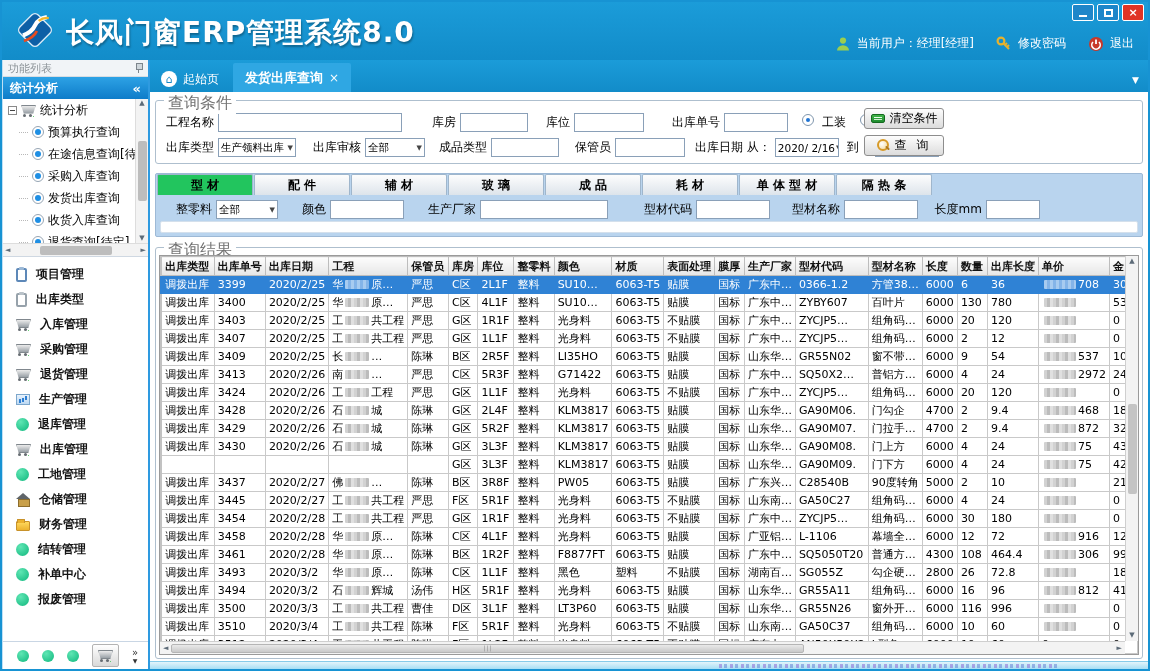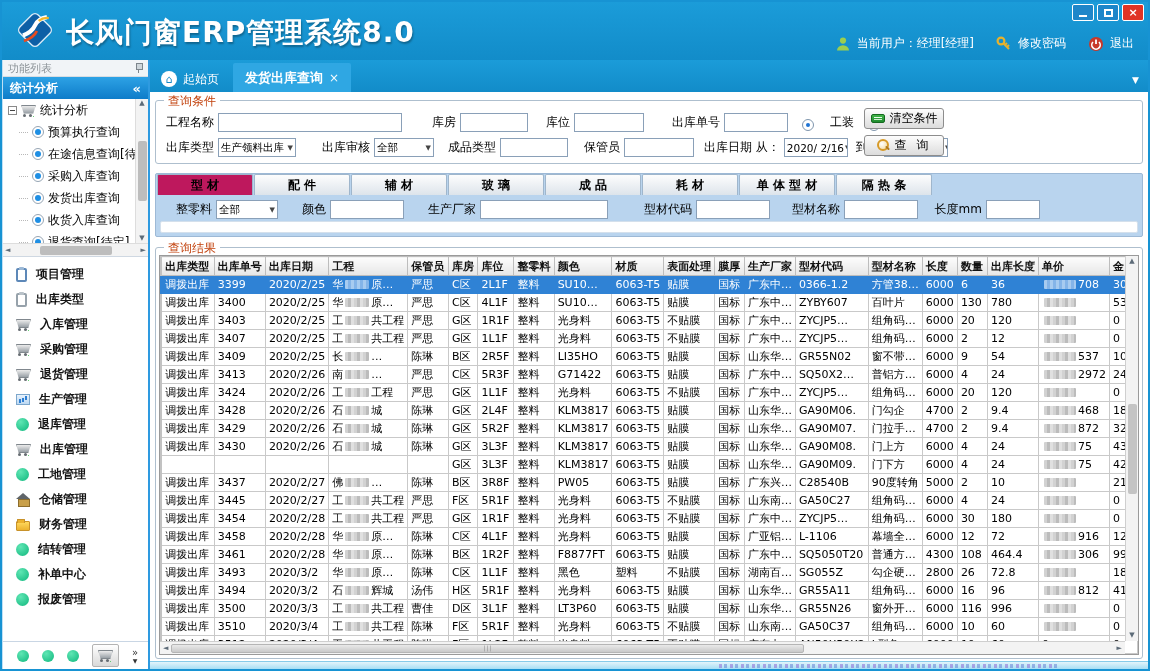--- a/index.html
+++ b/index.html
@@ -75,46 +75,46 @@
   .tab{display:flex;align-items:center;gap:6px;color:#fff;cursor:pointer}
   .tab.home{height:26px;font-size:12px;padding:0 14px 0 8px}
   .home-ic{width:16px;height:16px;border-radius:50%;background:#fff;color:#1488c7;font-size:11px;display:flex;align-items:center;justify-content:center}
   .tab.active{height:29px;background:#2fa7e3;font-size:13px;font-weight:bold;padding:0 12px;border-radius:2px 2px 0 0}
   .tab-close{font-weight:normal;font-size:12px;opacity:.95;cursor:pointer}
   .tab-overflow{position:absolute;right:9px;bottom:7px;color:#fff;font-size:9px;cursor:pointer}
   .content{position:relative;flex:1;background:#fff;padding:0 5px;min-height:0}
 
   
   .groupbox{position:relative;border:1px solid #aebfce;border-radius:3px}
-  .group-label{position:absolute;top:-8px;left:8px;background:#fff;padding:0 4px;font-size:12px;color:#c2410c}
+  .group-label{position:absolute;top:-8px;left:8px;background:#fff;padding:0 4px;font-size:16px;color:#737373}
 
   
   .query-box{margin-top:8px;height:64px;padding-top:9px}
   .qrow{display:flex;align-items:center;height:25px;font-size:12px;color:#000}
   .lbl{display:inline-block;text-align:right;white-space:nowrap}
   .inp{height:19px;border:1px solid #8aa0b8;background:#fff;font-size:11px;padding:0 2px;font-family:inherit}
   .combo{height:19px;border:1px solid #8aa0b8;background:#fff;display:inline-flex;align-items:center;justify-content:space-between;padding:0 1px 0 2px;font-size:10.5px;white-space:nowrap;overflow:hidden;cursor:pointer}
   .carrow{font-size:7px;color:#444;flex:0 0 auto;padding:0 1px}
-  .radio{display:inline-flex;align-items:flex-end;gap:16px;margin-left:14px;cursor:pointer}
+  .radio{display:inline-flex;align-items:flex-start;gap:8px;margin-left:14px;cursor:pointer}
   .rdot{width:12px;height:12px;border:1px solid #7f96ad;border-radius:50%;background:#fff;position:relative}
   .radio.checked .rdot::after{content:'';position:absolute;inset:3px;border-radius:50%;background:#1f74d4}
   .btn{position:absolute;right:198px;width:80px;height:21px;background:linear-gradient(#fdfdfd,#dcdcdc);border:1px solid #8d8d8d;border-radius:3px;font-size:12px;font-family:inherit;display:flex;align-items:center;justify-content:center;gap:5px;cursor:pointer}
   .btn-clear{top:7px}
   .btn-search{top:34px;letter-spacing:3px}
   .eraser-icon{width:14px;height:9px;background:linear-gradient(#43b54a,#1e8c2f);border:1px solid #14691f;border-radius:2px;position:relative}
   .eraser-icon::after{content:'';position:absolute;left:2px;top:2px;width:8px;height:1px;background:#eaffea;box-shadow:0 2px 0 #cfeccf}
   .magnifier-icon{position:relative;width:13px;height:13px}
   .magnifier-icon::before{content:'';position:absolute;top:0;left:0;width:8px;height:8px;border:2px solid #d79a28;border-radius:50%;background:radial-gradient(circle at 35% 35%,#fff,#f3d896)}
   .magnifier-icon::after{content:'';position:absolute;left:8px;top:8px;width:5px;height:2px;background:#b07b1e;transform:rotate(45deg);border-radius:1px}
 
   
   .subarea{position:relative;margin-top:9px;height:64px;background:#b9d4ee;border:1px solid #9db9d6;border-radius:2px}
   .subtabs{display:flex;height:21px;padding-left:1px}
   .subtab{width:96px;display:flex;align-items:center;justify-content:center;font-size:12px;font-weight:bold;color:#000;background:linear-gradient(#fdfdfd,#dde4eb);border:1px solid #9fb6cc;border-bottom:none;border-radius:2px 2px 0 0;margin-right:1px;white-space:nowrap;cursor:pointer}
-  .subtab.active{background:#be185d}
+  .subtab.active{background:#22c55e}
   .subfilters{display:flex;align-items:center;height:25px;font-size:12px;margin-top:2px}
   .inner-panel{position:absolute;left:4px;right:4px;bottom:3px;height:12px;background:#fff;border:1px solid #d4e0ec;border-radius:2px}
 
   
   .result-box{margin-top:10px;height:412px}
   .grid{position:absolute;left:3px;right:3px;top:7px;bottom:3px;border:1px solid #9a9a9a;overflow:hidden;background:#fff}
   table{border-collapse:collapse;table-layout:fixed}
   th,td{white-space:nowrap;overflow:hidden;border:1px solid #c9c9c9;font-size:11px;padding:0 3px;text-align:left}
   thead th{height:19px;background:linear-gradient(#fdfdfd,#e6e6e6);border-color:#bdbdbd;font-weight:bold;color:#111}
   tbody td{height:18px;color:#000}
@@ -349,21 +349,21 @@
               <span class="rdot"></span>
               <span>家装</span>
             </span>
           </div>
           <div class="qrow">
             <span class="lbl" style="width:58px">出库类型</span>
             <div class="combo" style="width:78px;margin-left:4px">
               <span>生产领料出库</span>
               <span class="carrow">▼</span>
             </div>
-            <span class="lbl" style="width:54px;margin-left:20px">出库审核</span>
+            <span class="lbl" style="width:54px;margin-left:11px">出库审核</span>
             <div class="combo" style="width:60px;margin-left:4px">
               <span>全部</span>
               <span class="carrow">▼</span>
             </div>
             <span class="lbl" style="width:54px;margin-left:8px">成品类型</span>
             <input class="inp" style="width: 68px; margin-left: 4px;">
             <span class="lbl" style="width:42px;margin-left:10px">保管员</span>
             <input class="inp" style="width: 70px; margin-left: 4px;">
             <span class="lbl" style="margin-left:10px">出库日期 从：</span>
             <div class="combo" style="width:64px;margin-left:4px">

